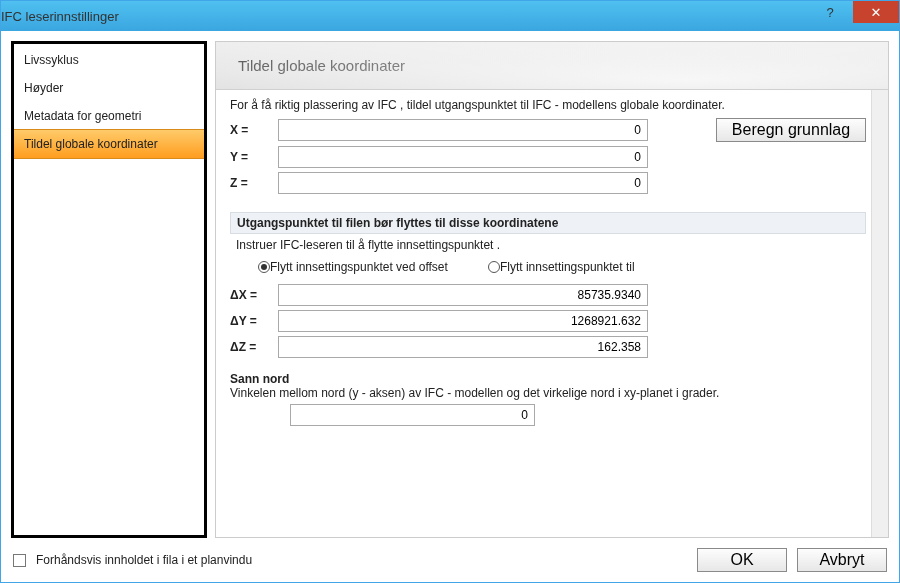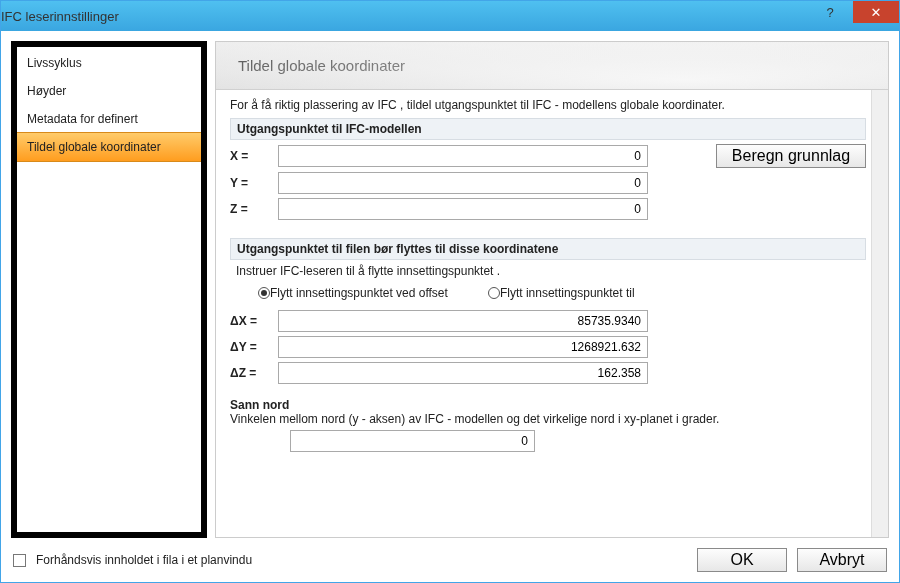--- a/index.html
+++ b/index.html
@@ -5,21 +5,21 @@
   * { box-sizing: border-box; }
   html, body { margin: 0; padding: 0; font-family: "Segoe UI", Tahoma, sans-serif; font-size: 12px; color: #222; }
   .window { width: 900px; height: 583px; border: 1px solid #42a5e8; background: #fff; display: flex; flex-direction: column; }
   .titlebar { height: 30px; background: linear-gradient(to bottom, #4fc0f0, #3aa6e0); display: flex; align-items: center; position: relative; color: #222; }
   .titlebar .title { flex: 1; text-align: left; font-size: 13px; color: #333; }
   .titlebar .controls { position: absolute; right: 0; top: 0; display: flex; height: 22px; }
   .titlebar .ctl { width: 46px; height: 22px; display: flex; align-items: center; justify-content: center; font-size: 13px; }
   .titlebar .help { background: transparent; color: #333; }
   .titlebar .close { background: #c8432d; color: #fff; }
   .body { flex: 1; display: flex; padding: 10px 10px 0 10px; gap: 8px; overflow: hidden; }
-  .sidebar { width: 196px; border: 6px solid #000000; background: #fff; padding: 2px 0; }
+  .sidebar { width: 196px; border: 3px solid #000000; background: #fff; padding: 2px 0; }
   .side-item { padding: 7px 10px; font-size: 12px; cursor: default; }
   .side-item.active { background: linear-gradient(to bottom, #ffcb6a, #ff9d1f); border: 1px solid #d88a1a; border-left: none; border-right: none; margin: -1px 0; }
   .main { flex: 1; border: 1px solid #ccc; background: #fff; display: flex; flex-direction: column; position: relative; overflow: hidden; }
   .main-banner { height: 48px; background: linear-gradient(to bottom, #f5f5f5, #e0e0e0); display: flex; align-items: center; padding-left: 22px; font-size: 15px; color: #333; border-bottom: 1px solid #d0d0d0; position: relative; }
   .main-banner::before { content: ""; position: absolute; inset: 0; background: radial-gradient(ellipse at 70% 80%, rgba(255,255,255,0.7), rgba(180,180,180,0.1)); pointer-events:none; }
   .content-wrap { flex: 1; overflow-y: auto; padding: 8px 22px 8px 14px; position:relative; }
   .scrollbar-v { position:absolute; right:0; top:48px; bottom:0; width:17px; background:#f0f0f0; border-left:1px solid #ddd; }
   .intro { margin: 0 0 6px 0; }
   .section-h { background: #eef2f6; border: 1px solid #d7dde3; padding: 3px 6px; font-weight: 600; font-size: 12px; margin: 6px 0 4px 0; }
   .section-sub { margin: 2px 0 8px 0; }
@@ -50,34 +50,33 @@
     <div class="controls">
       <div class="ctl help">?</div>
       <div class="ctl close">✕</div>
     </div>
   </div>
 
   <div class="body">
     <div class="sidebar">
       <div class="side-item">Livssyklus</div>
       <div class="side-item">Høyder</div>
-      <div class="side-item">Metadata for definert</div>
+      <div class="side-item">Metadata for geometri</div>
       <div class="side-item active">Tildel globale koordinater</div>
     </div>
 
     <div class="main">
       <div class="main-banner">
         <span>Tildel globale koordinater</span>
       </div>
       <div class="scrollbar-v"></div>
 
       <div class="content-wrap">
         <p class="intro">For å få riktig plassering av IFC , tildel utgangspunktet til IFC - modellens globale koordinater.</p>
 
-        <div class="section-h">Utgangspunktet til IFC-modellen</div>
 
         <div class="row">
           <span class="lbl">X =</span>
           <input class="nfield" value="0" style="">
           <span style="flex:1"></span>
           <button class="btn wide">Beregn grunnlag</button>
         </div>
         <div class="row">
           <span class="lbl">Y =</span>
           <input class="nfield" value="0" style="">

